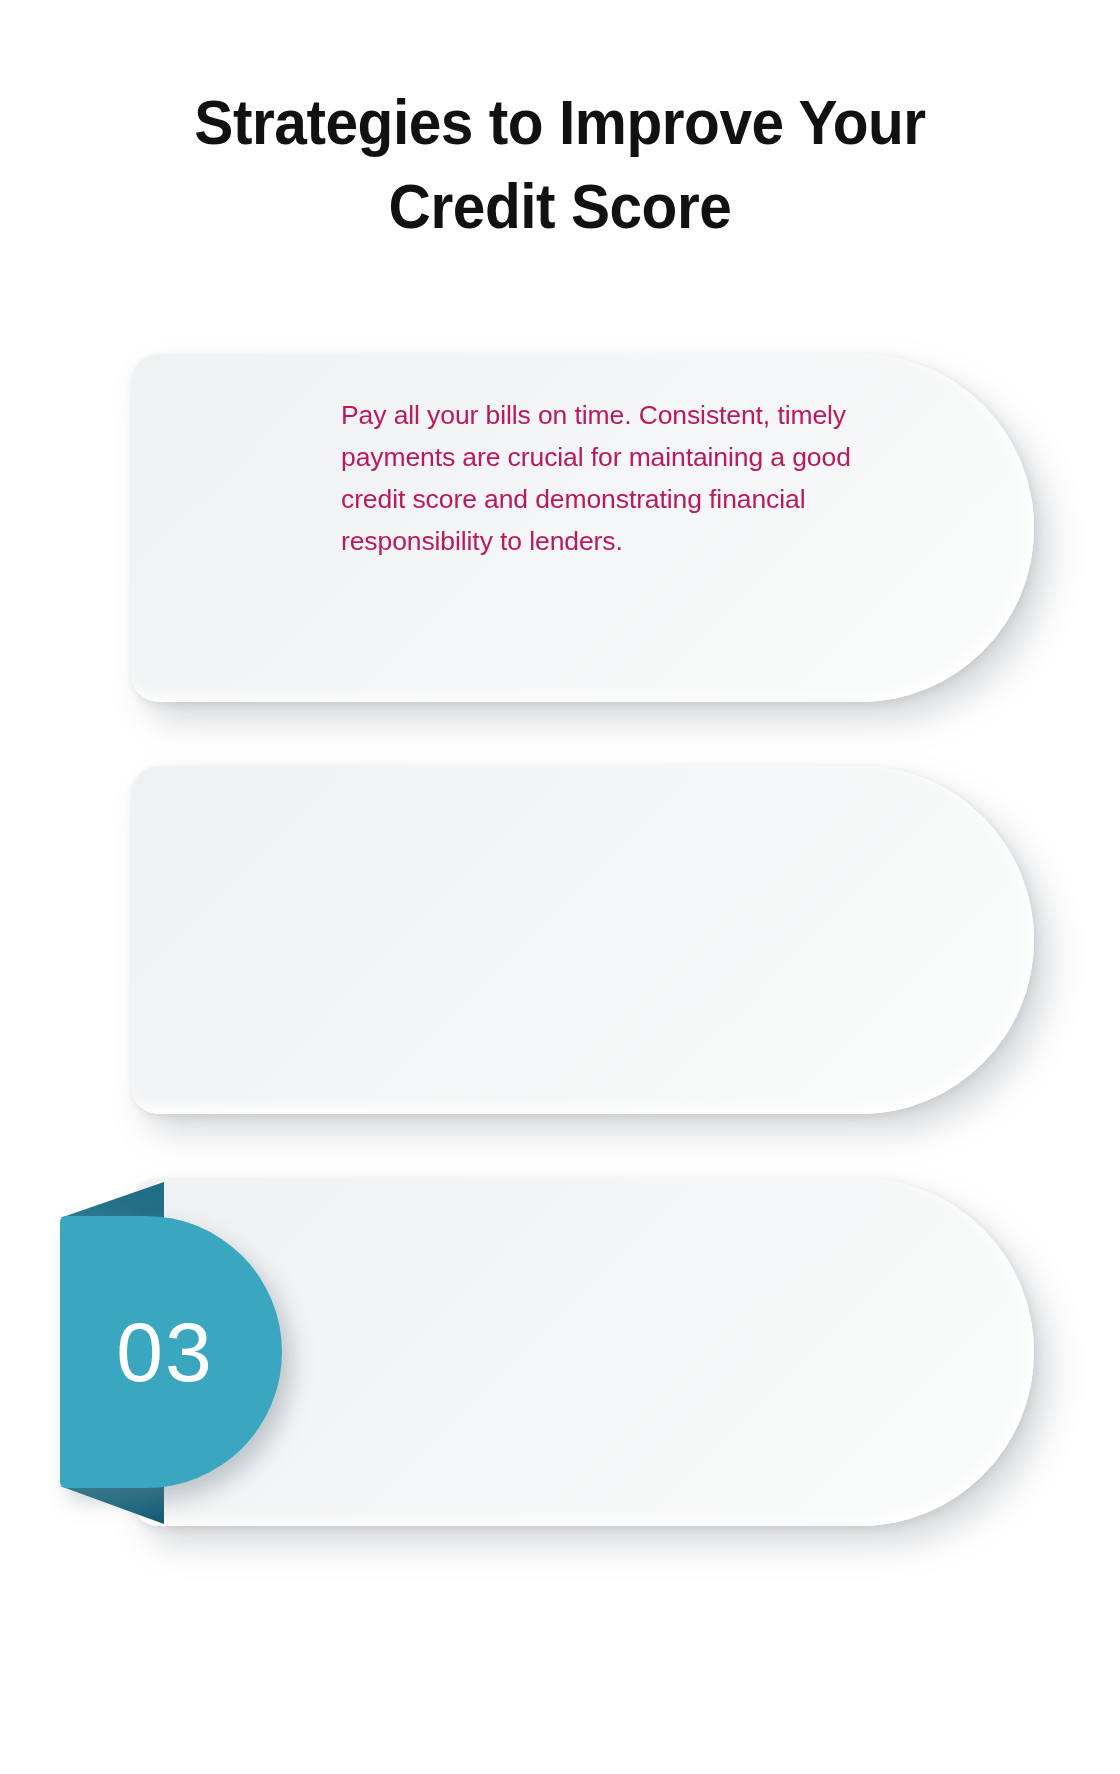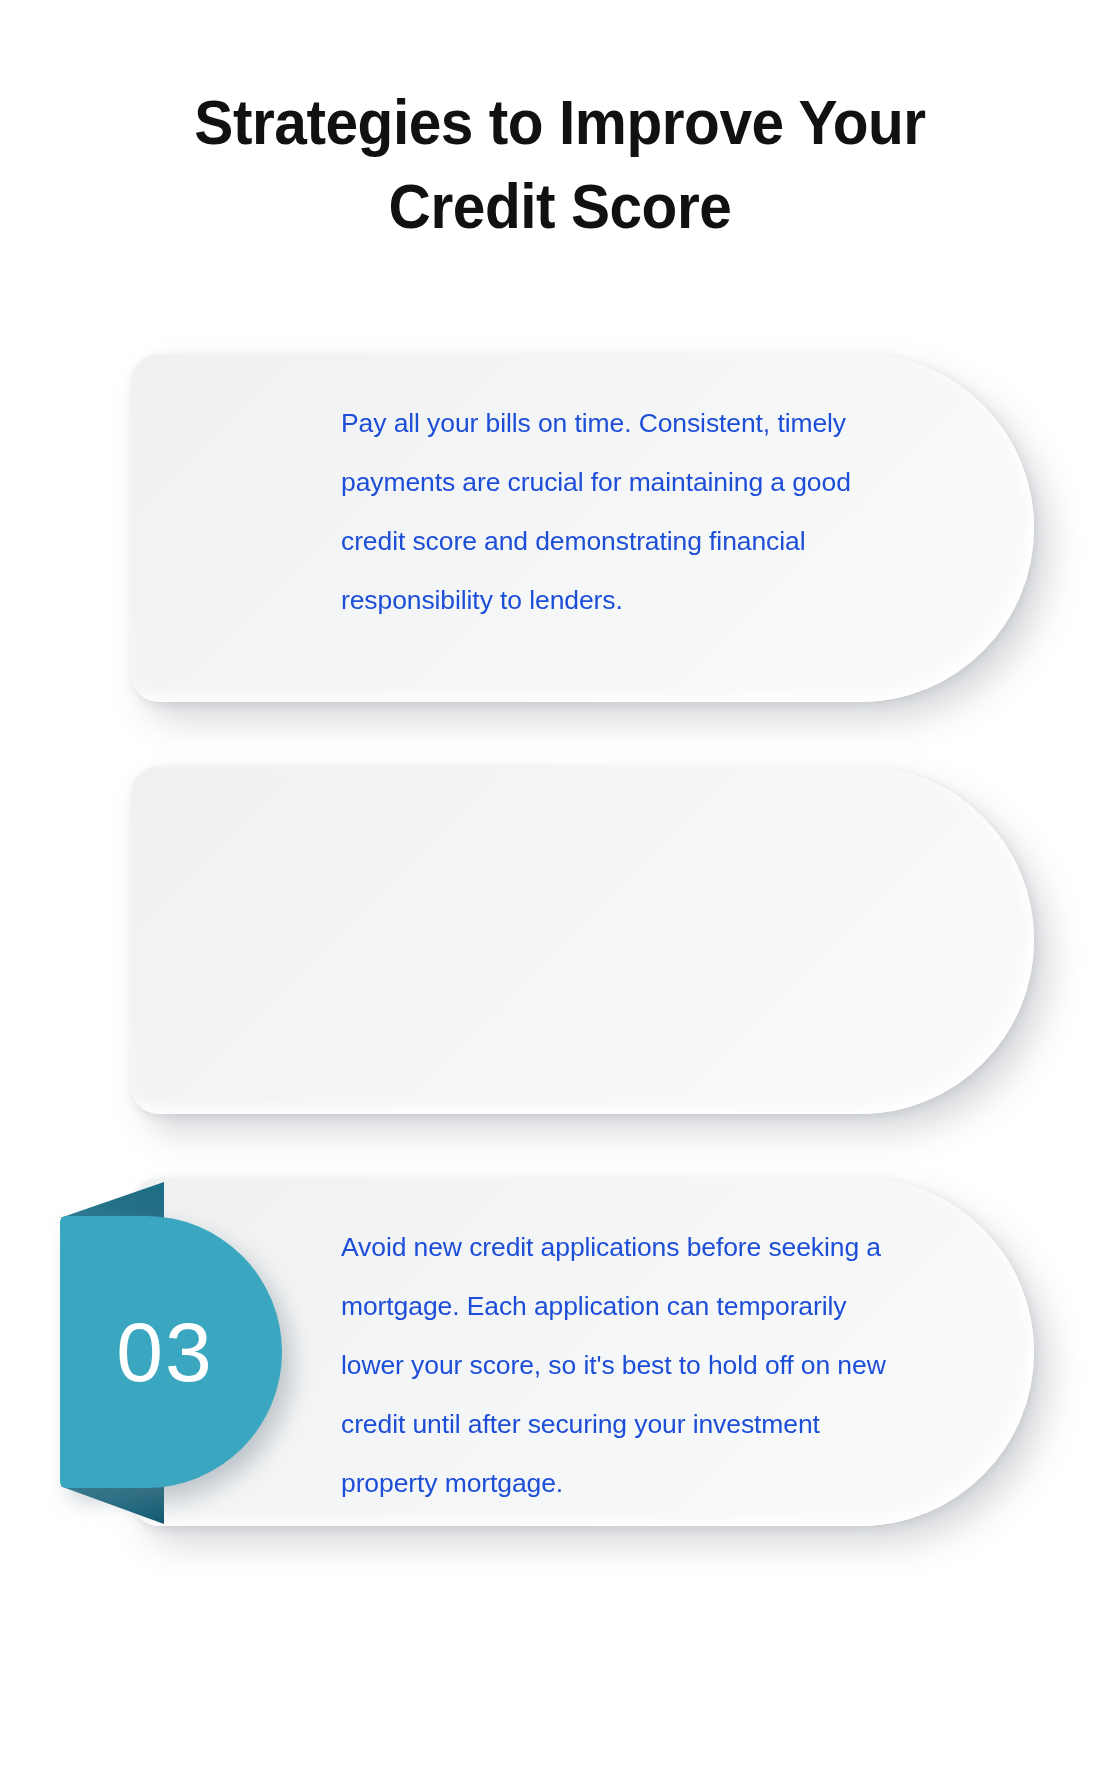--- a/index.html
+++ b/index.html
@@ -129,22 +129,22 @@
   }
 
   
   .card-text {
     position: absolute;
     left: 341px;
     top: 50px;
     width: 570px;
     font-family: "Liberation Sans", sans-serif;
     font-size: 26.5px;
-    line-height: 59px;
-    color: #1d4ed8;
+    line-height: 42px;
+    color: #be185d;
     letter-spacing: -0.1px;
   }
 
   .card-wrap.align-mid .card-text { top: 68px; }
 
   
   .logo {
     position: absolute;
     left: 718px;
     top: 1617px;
@@ -210,19 +210,18 @@
 
     <div class="card-wrap">
       <div class="card-panel"></div>
       <div class="badge-group">
         <div class="fold-top"></div>
         <div class="fold-bottom"></div>
         <div class="badge">
           <span class="badge-number">03</span>
         </div>
       </div>
-      <div class="card-text">Avoid new credit applications before seeking a mortgage. Each application can temporarily lower your score, so it's best to hold off on new credit until after securing your investment property mortgage.</div>
     </div>
 
   </div>
 
 
 </div>
 
 </body></html>

